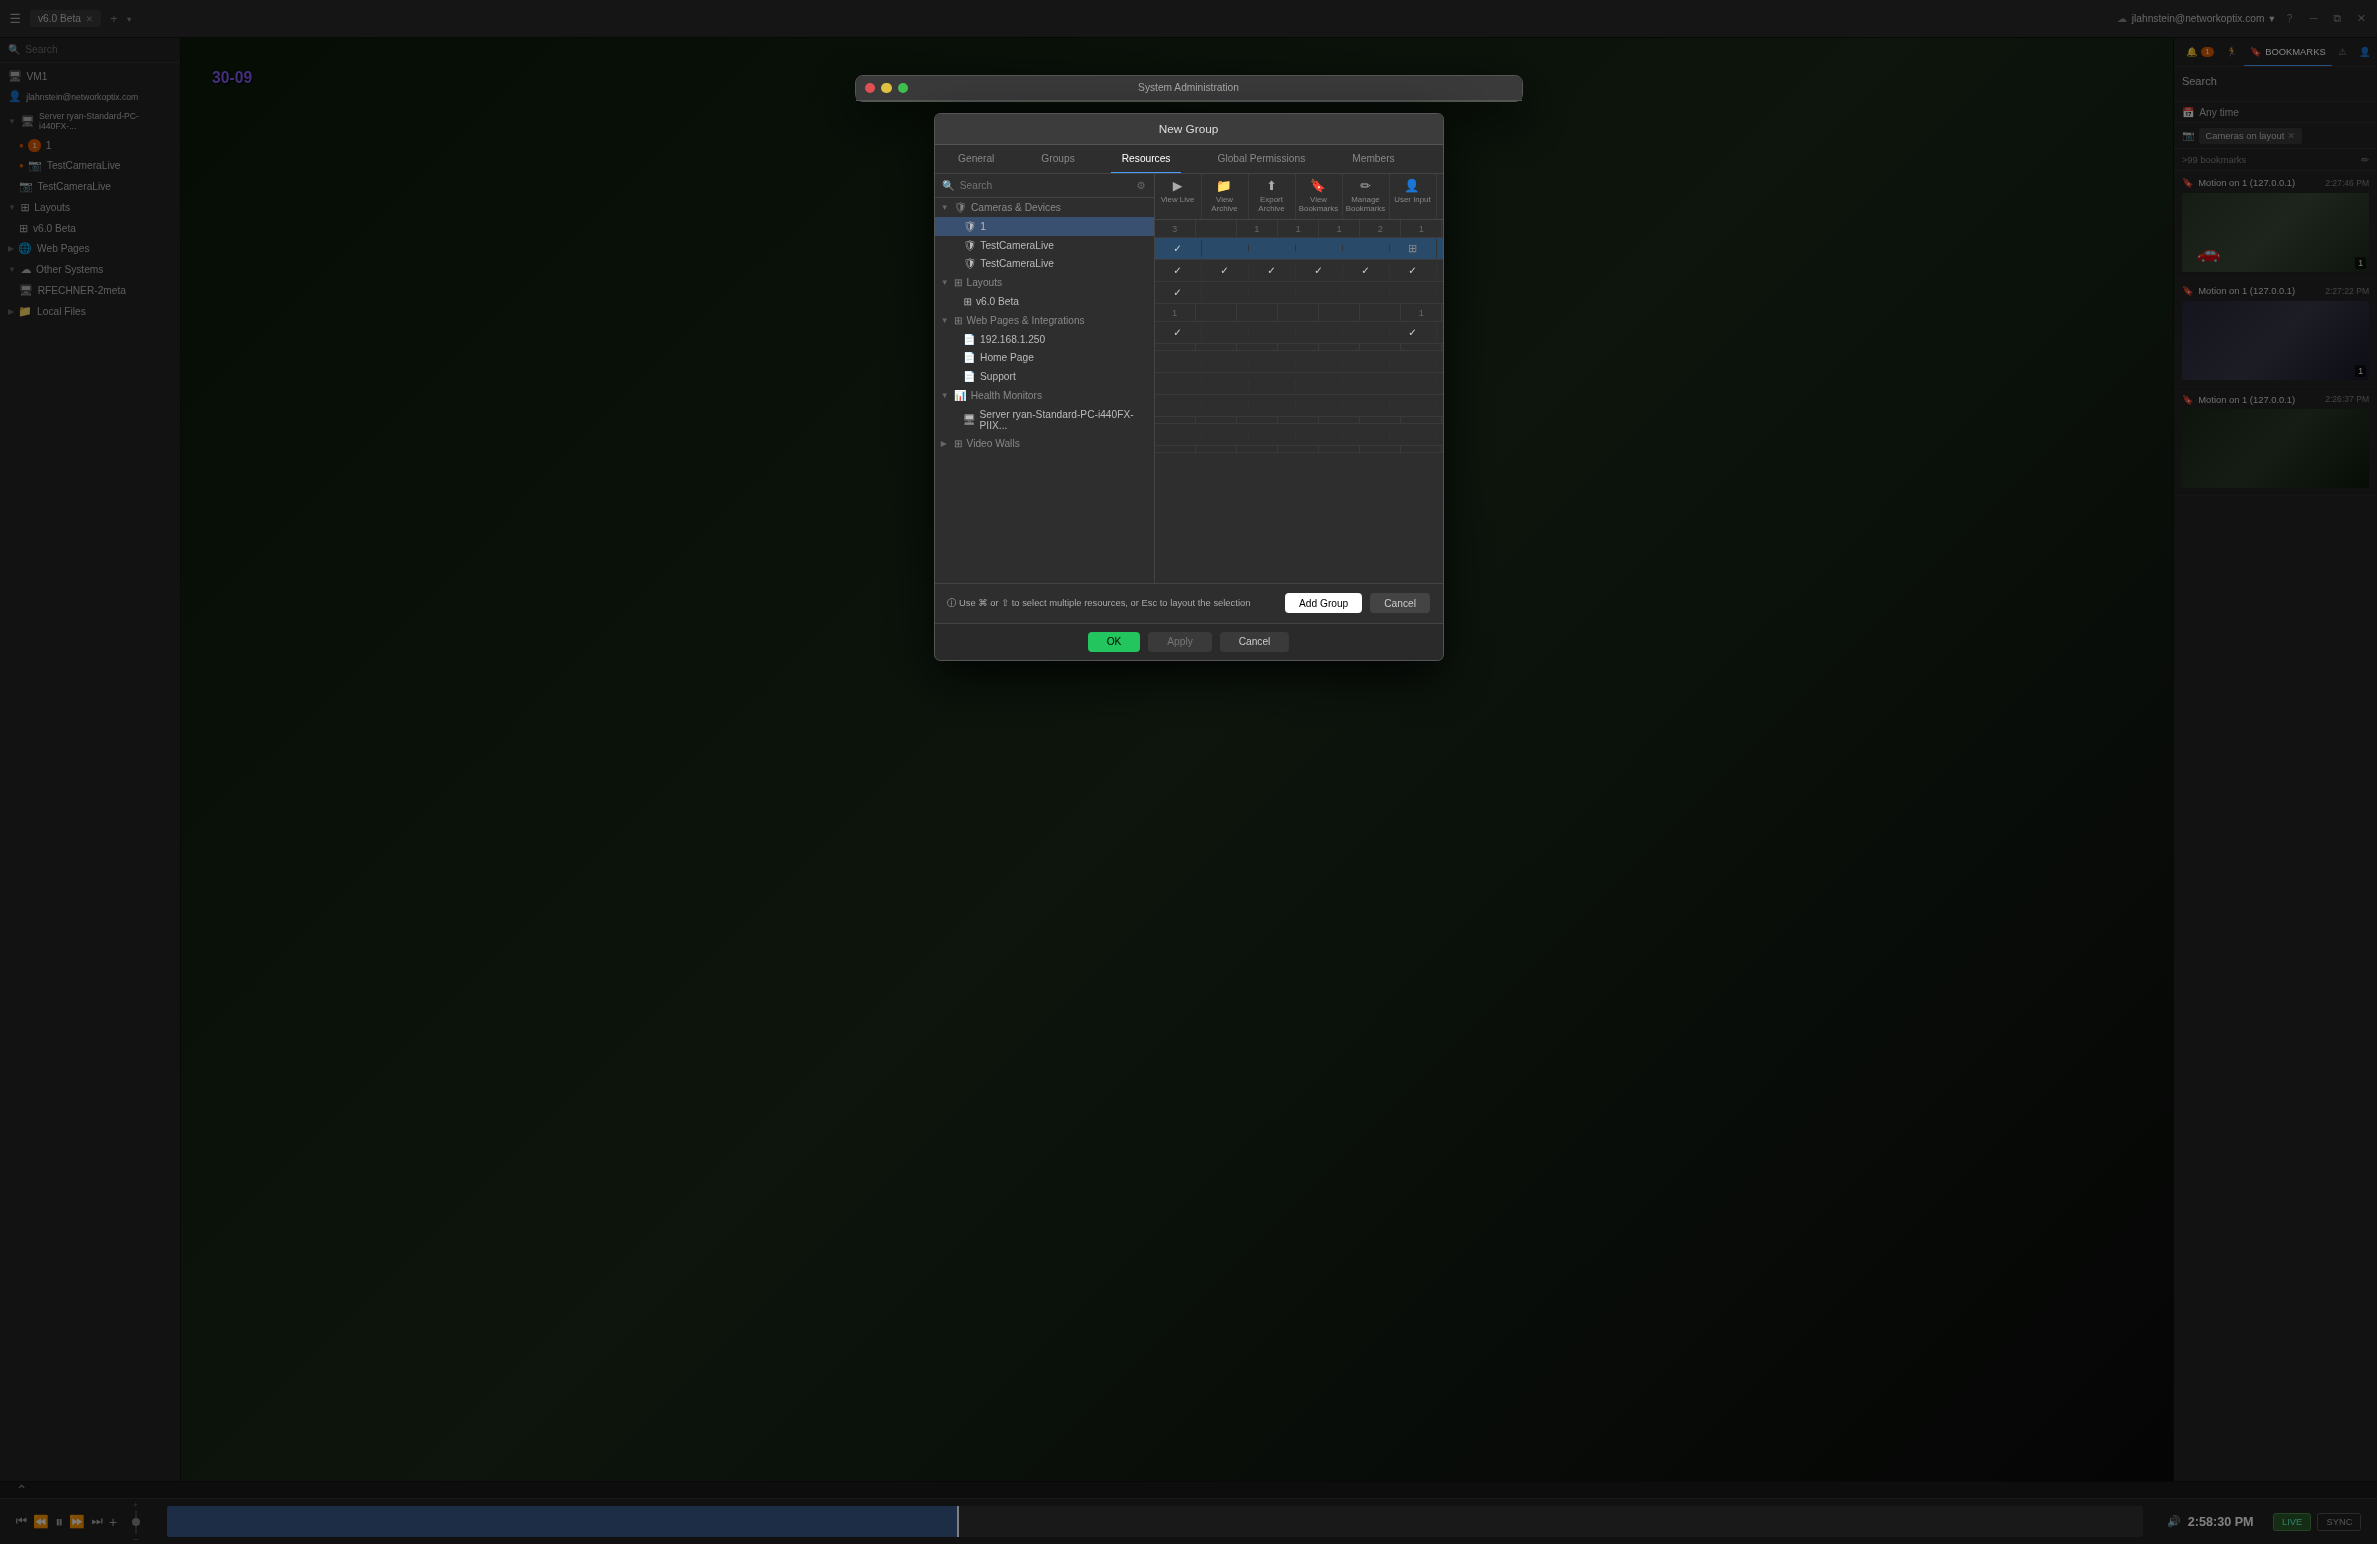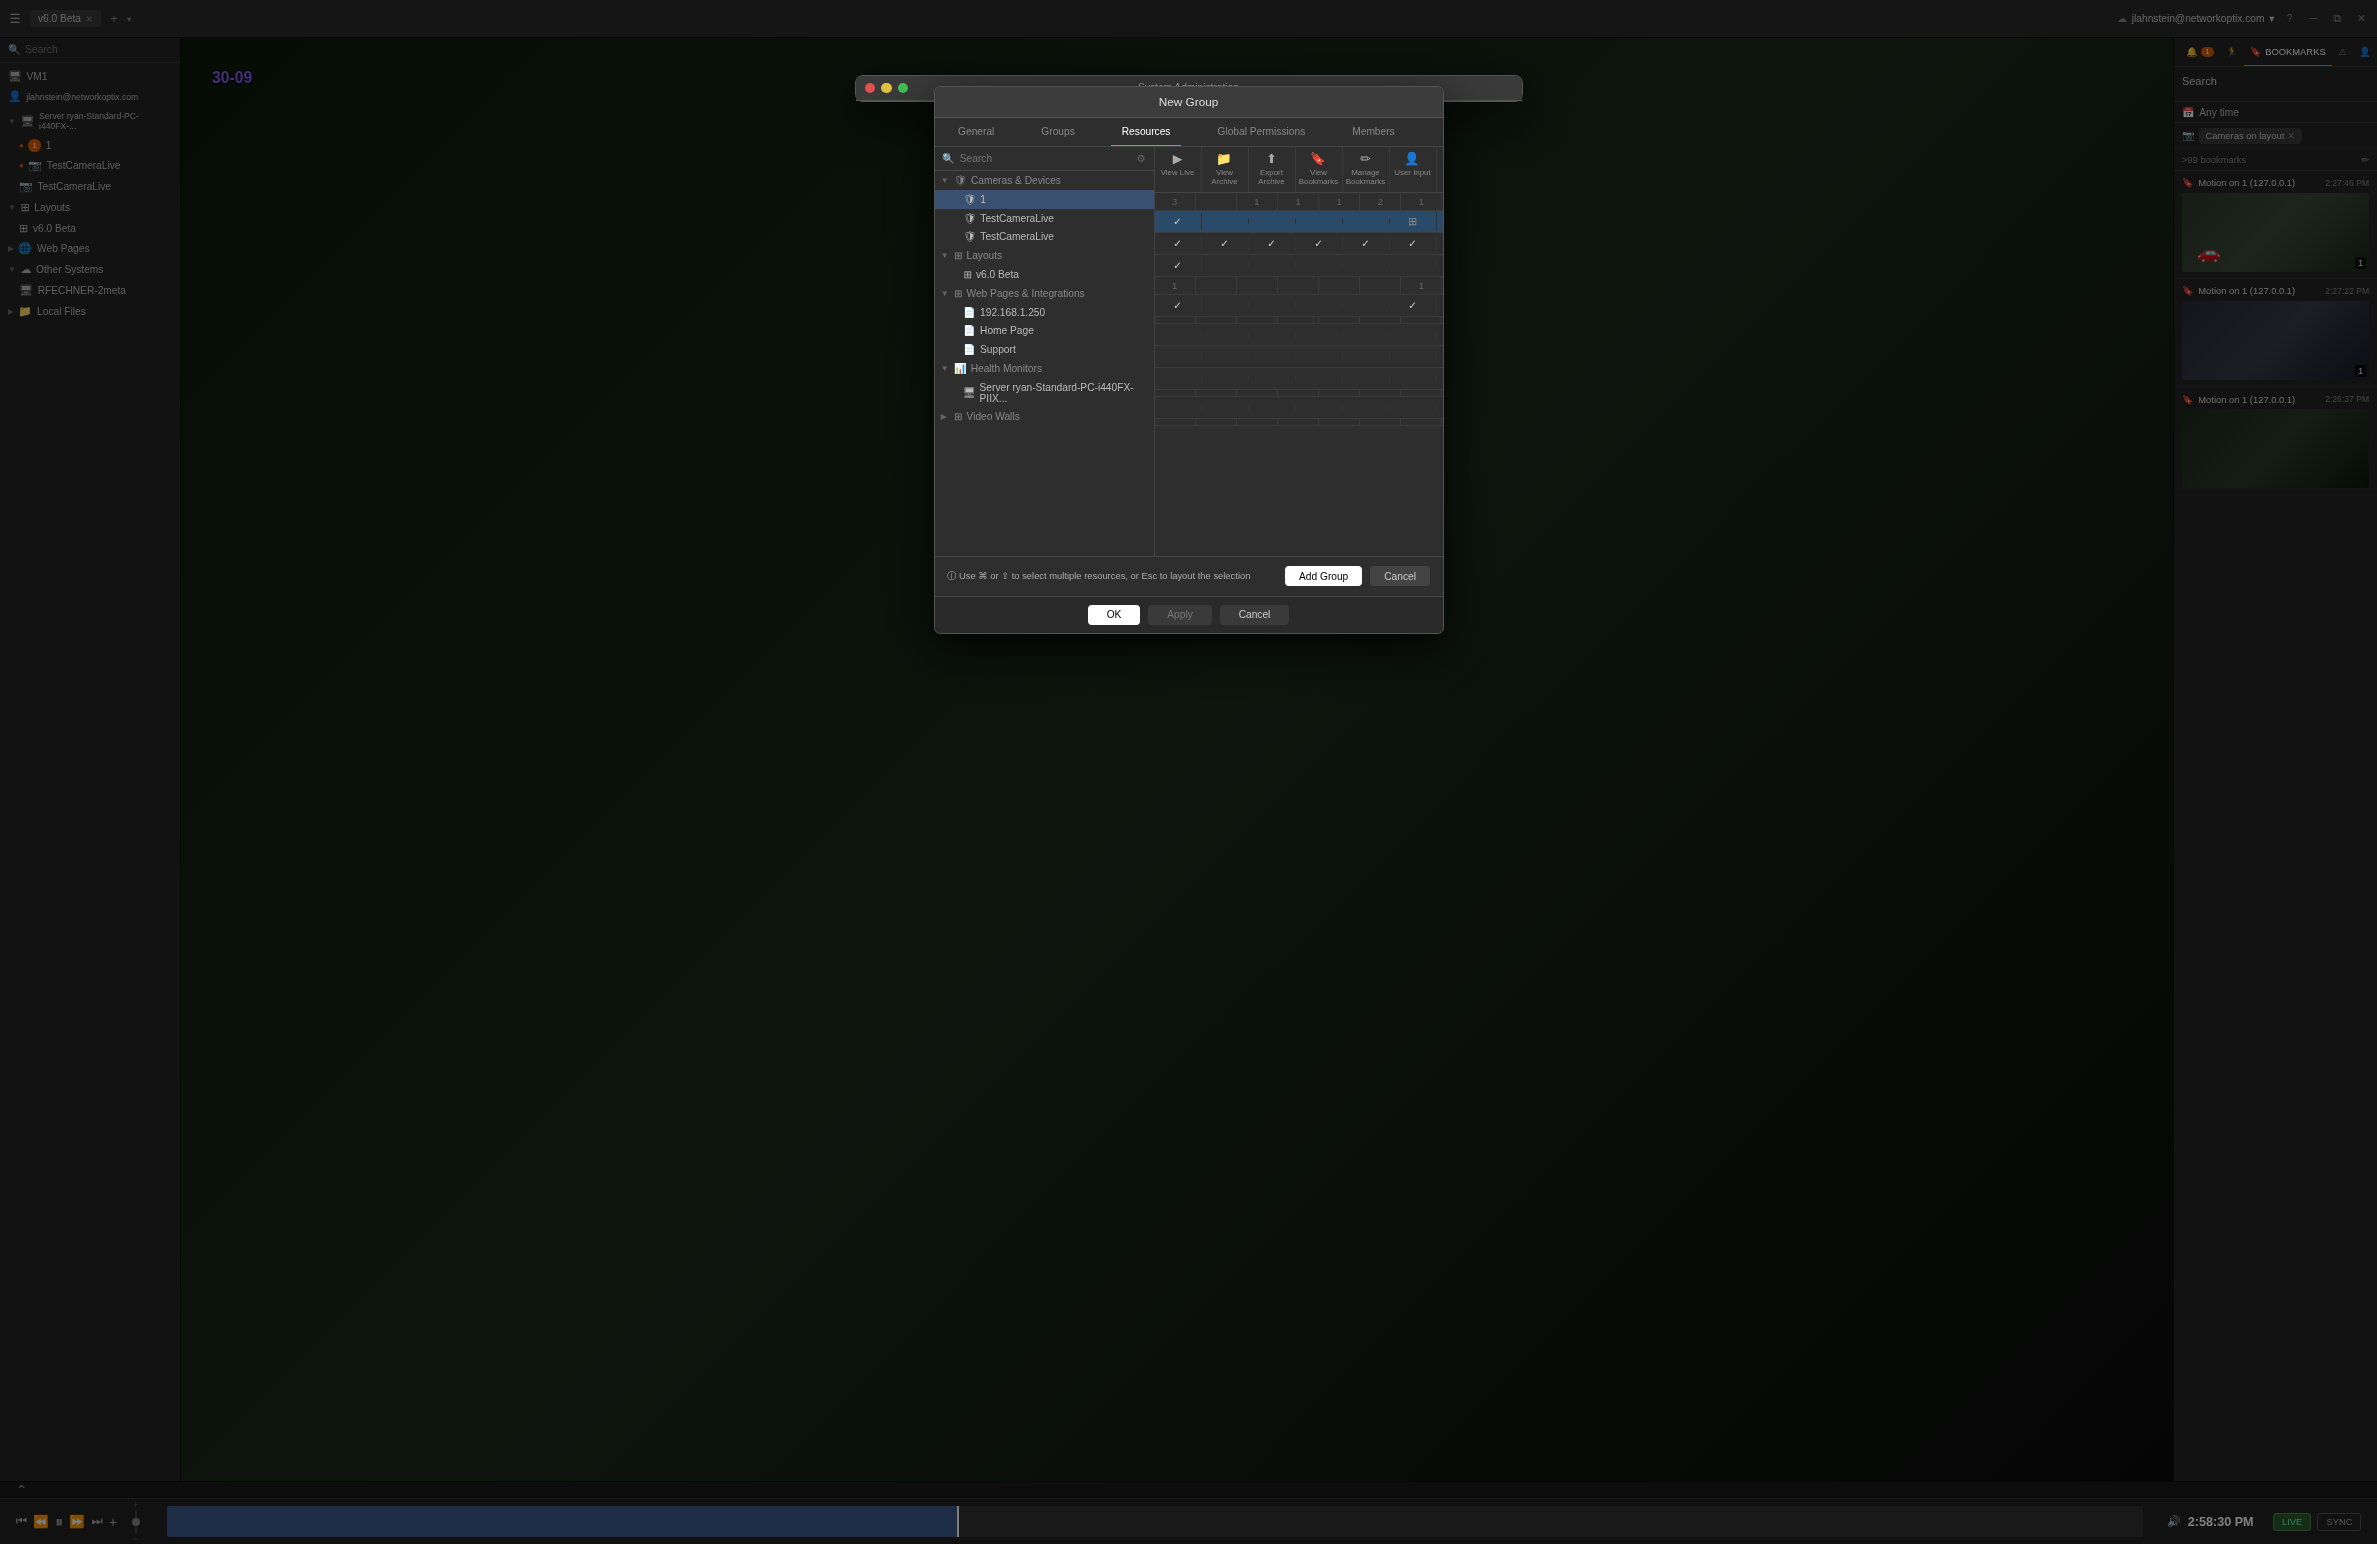--- a/index.html
+++ b/index.html
@@ -565,21 +565,21 @@
     .dialog-bottom {
       display: flex;
       justify-content: center;
       gap: 7.9px;
       padding: 7.9px 12.6px;
       border-top: 0.8px solid #444;
       background: #2a2a2a;
       border-radius: 0 0 6.3px 6.3px;
     }
     .btn-ok {
-      background: #ffffff;
+      background: #22c55e;
       color: #000;
       border: none;
       border-radius: 3.9px;
       padding: 4.7px 19px;
       font-size: 10.2px;
       cursor: pointer;
     }
     .btn-apply {
       background: #3a3a3a;
       color: #777;
@@ -854,21 +854,21 @@
     <div class="sys-admin-title-bar">
       <div class="window-dots">
         <div class="wdot wdot-red"></div>
         <div class="wdot wdot-yellow"></div>
         <div class="wdot wdot-green"></div>
       </div>
       <span class="sys-admin-title">System Administration</span>
     </div>
   </div>
 
-  <div class="new-group-dialog" style="top:86px;width:510px;">
+  <div class="new-group-dialog" style="top:113px;width:510px;">
     <div class="new-group-title-bar">
       <span class="new-group-title">New Group</span>
     </div>
 
     <div class="dialog-tabs">
       <div class="dialog-tab">
         <span>General</span>
       </div>
       <div class="dialog-tab">
         <span>Groups</span>

